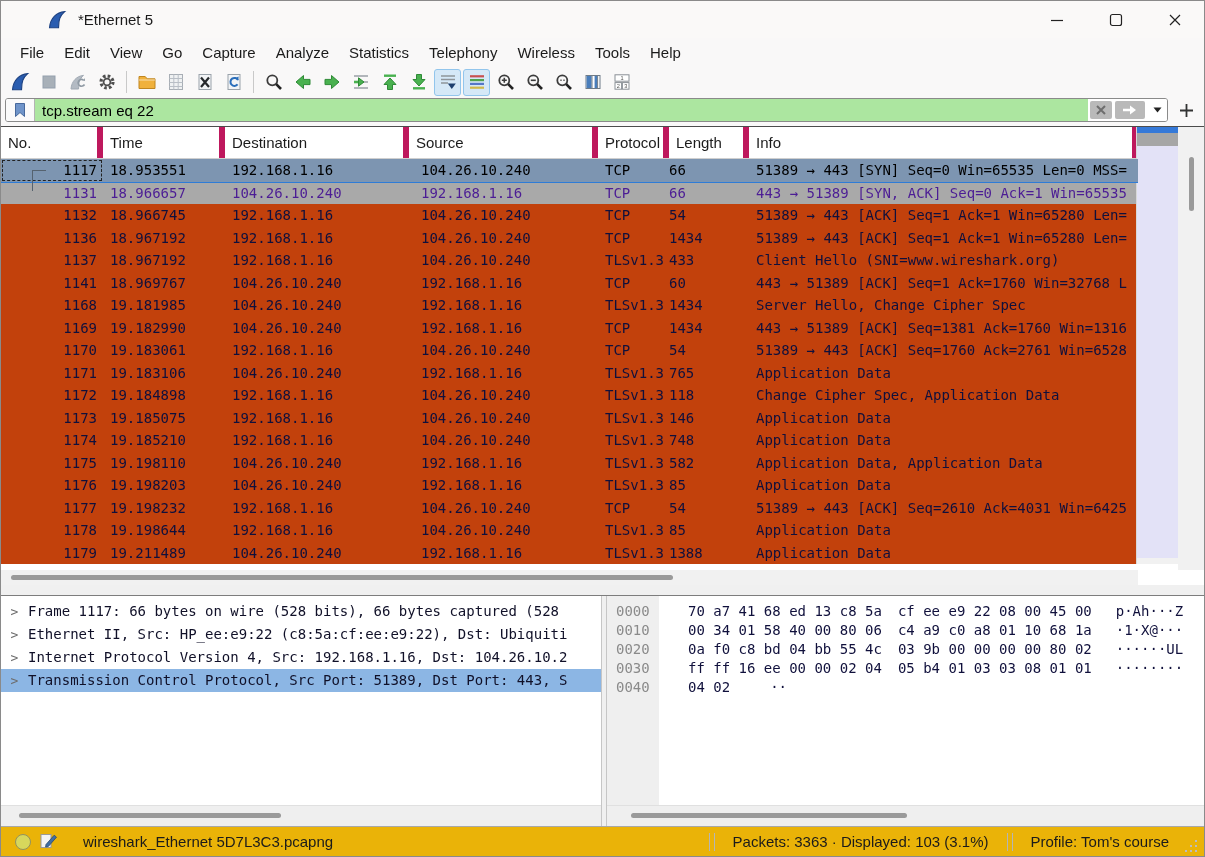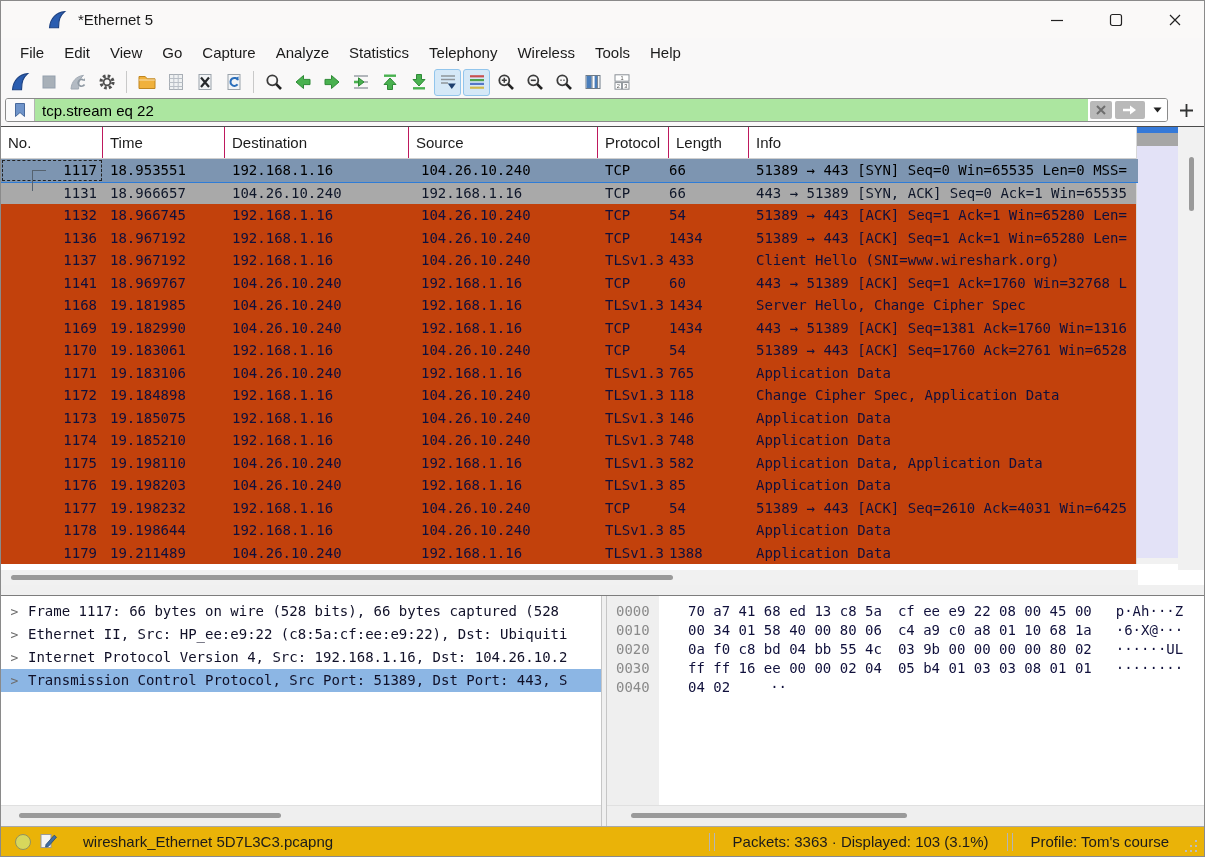--- a/index.html
+++ b/index.html
@@ -40,25 +40,25 @@
           display:flex; align-items:center; justify-content:center; }
   .plusbtn { width:26px; height:24px; margin-left:5px; display:flex; align-items:center;
              justify-content:center; }
 
   
   .packetarea { position:relative; height:458px; background:#fff;
                 font-family:"DejaVu Sans Mono","Liberation Mono",monospace; font-size:14px; }
   .plheader { display:flex; width:1137px; height:32px; background:#fff;
               border-bottom:1px solid #cfcfcf; font-family:"Liberation Sans",sans-serif;
               font-size:15px; color:#1b1b1b; }
-  .hcell { display:flex; align-items:center; padding-left:7px; border-right:1px solid #be185d; }
+  .hcell { display:flex; align-items:center; padding-left:7px; border-right:6px solid #be185d; }
   .plrows { width:1137px; height:411px; overflow:hidden; }
   .prow { position:relative; display:flex; width:100%; height:22.5px; line-height:22.5px;
           background:#c2410c; color:#10103c; white-space:nowrap; }
-  .prow.gray { background:#a9a9a9; color:#0f172a; }
+  .prow.gray { background:#a9a9a9; color:#4c1d95; }
   .prow.selected { background:#7d95b1; color:#000; outline:1px solid #2f7cd6; z-index:2; }
   .prow.selected::before { content:""; position:absolute; left:31px; top:11px; width:13px;
           height:20px; border-left:1px solid #55626f; border-top:1px solid #55626f; }
   .pcell { overflow:hidden; padding-left:7px; }
   .c-no { width:102px; text-align:right; padding-left:0; padding-right:6px; }
   .prow.selected .c-no { outline:1px dashed #222; outline-offset:-2px; }
   .c-time { width:122px; } .c-src { width:189px; } .c-dst { width:184px; }
   .c-proto { width:71px; } .c-len { width:80px; text-align:left; padding-left:0; padding-right:26px; }
   .c-info { flex:1; }
   .minimap { position:absolute; top:0; right:26px; width:42px; height:437px;
@@ -543,21 +543,21 @@
         </div>
       <div class="panescroll">
         <div class="panethumb" style="left:18px;width:262px"></div>
       </div>
     </div>
     <div class="panediv"></div>
     <div class="hex-pane">
       <div class="offsetstrip"></div>
       <div class="hex-lines" id="hexlines">
           <div class="hexline"><span class="hx-off">0000</span><span class="hx-1">70 a7 41 68 ed 13 c8 5a</span><span class="hx-2">cf ee e9 22 08 00 45 00</span><span class="hx-a">p·Ah···Z</span></div>
-          <div class="hexline"><span class="hx-off">0010</span><span class="hx-1">00 34 01 58 40 00 80 06</span><span class="hx-2">c4 a9 c0 a8 01 10 68 1a</span><span class="hx-a">·6·X@···</span></div>
+          <div class="hexline"><span class="hx-off">0010</span><span class="hx-1">00 34 01 58 40 00 80 06</span><span class="hx-2">c4 a9 c0 a8 01 10 68 1a</span><span class="hx-a">·1·X@···</span></div>
           <div class="hexline"><span class="hx-off">0020</span><span class="hx-1">0a f0 c8 bd 04 bb 55 4c</span><span class="hx-2">03 9b 00 00 00 00 80 02</span><span class="hx-a">······UL</span></div>
           <div class="hexline"><span class="hx-off">0030</span><span class="hx-1">ff ff 16 ee 00 00 02 04</span><span class="hx-2">05 b4 01 03 03 08 01 01</span><span class="hx-a">········</span></div>
           <div class="hexline"><span class="hx-off">0040</span><span class="hx-1">04 02</span><span class="hx-2"></span><span class="hx-a">··</span></div>
         </div>
       <div class="panescroll">
         <div class="panethumb" style="left:24px;width:276px"></div>
       </div>
     </div>
   </div>
 

